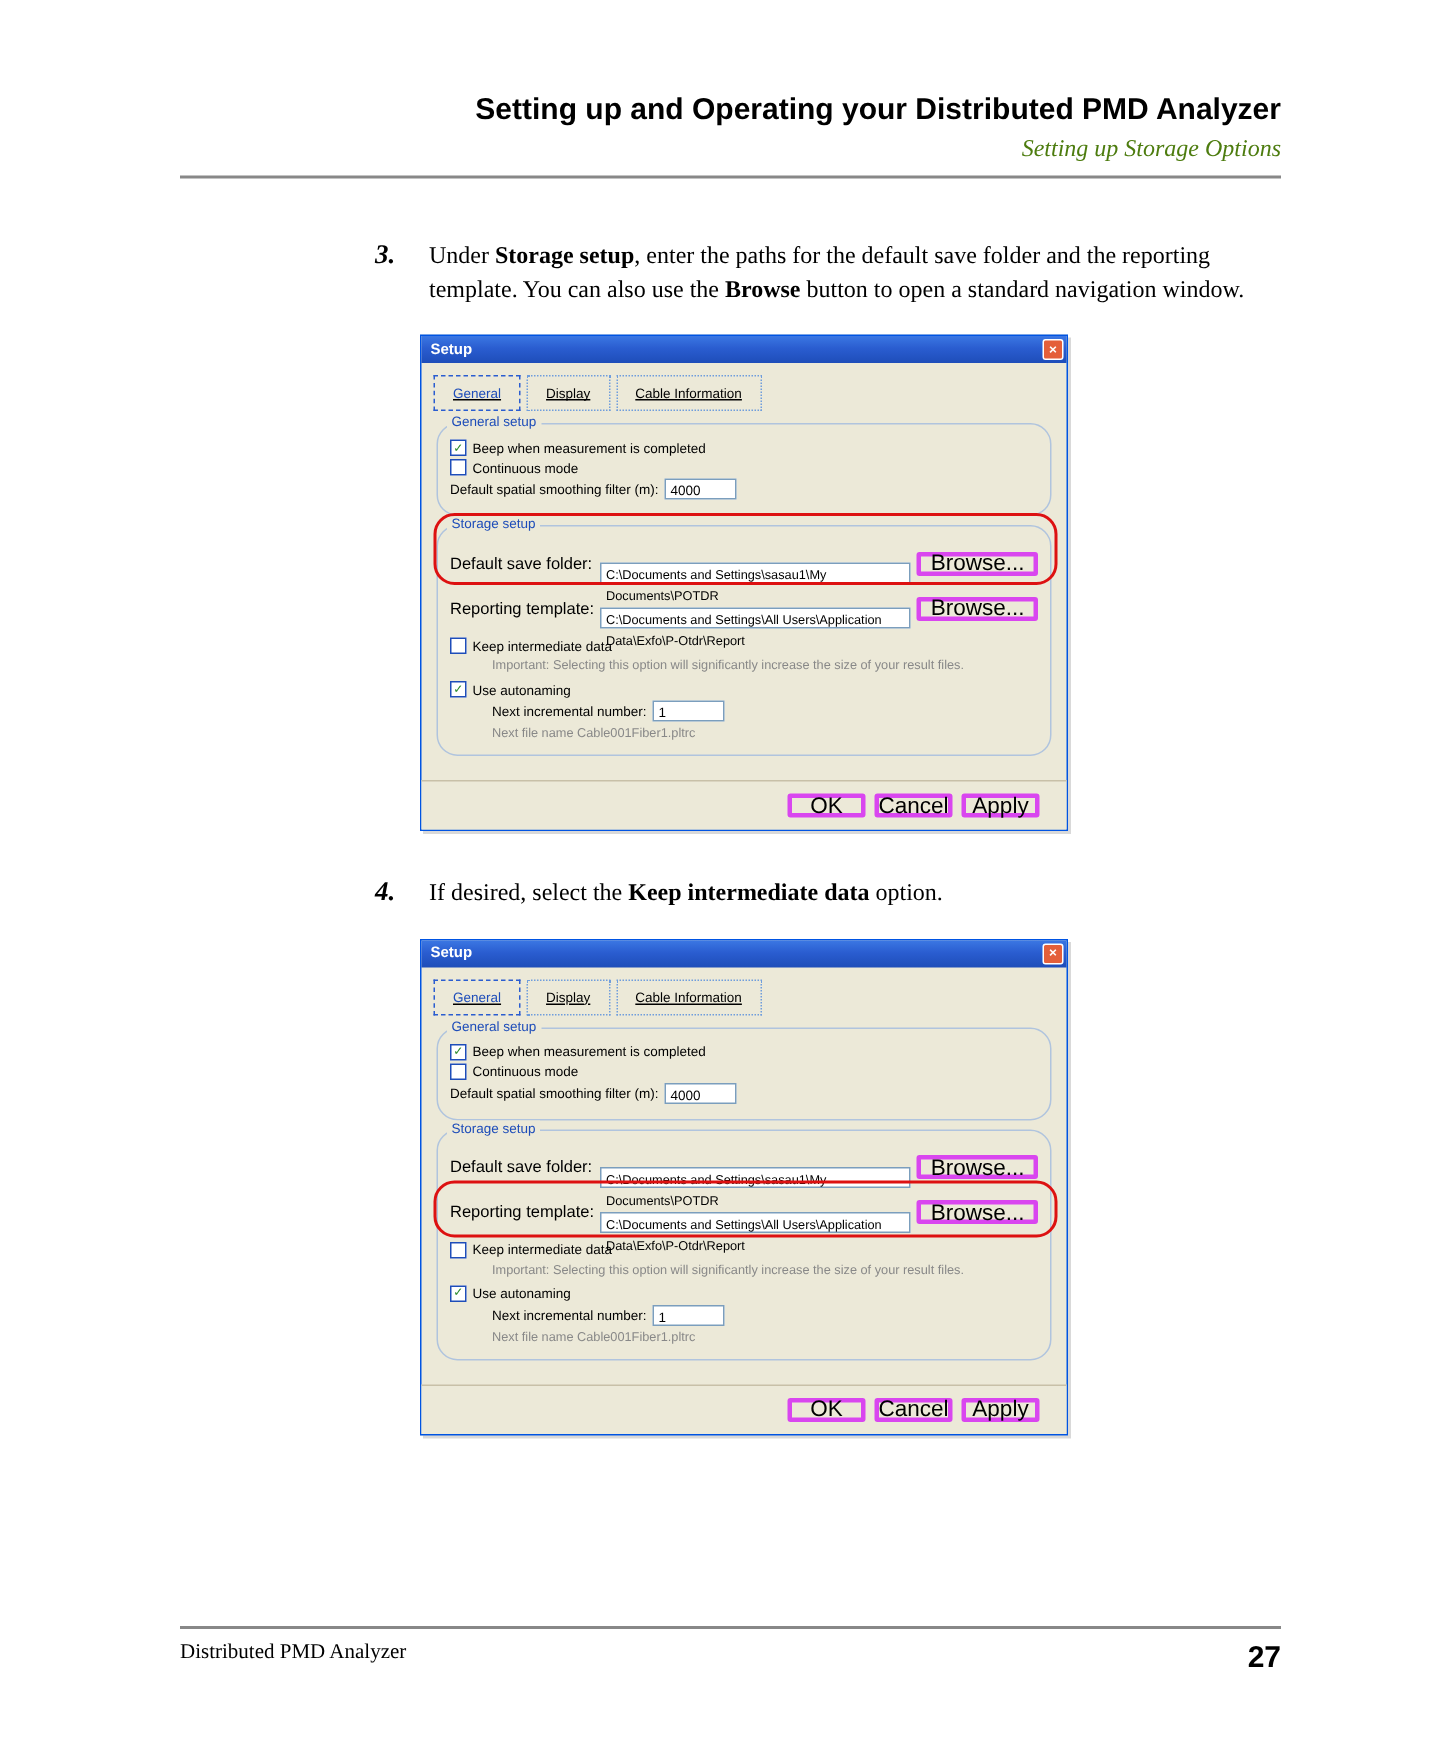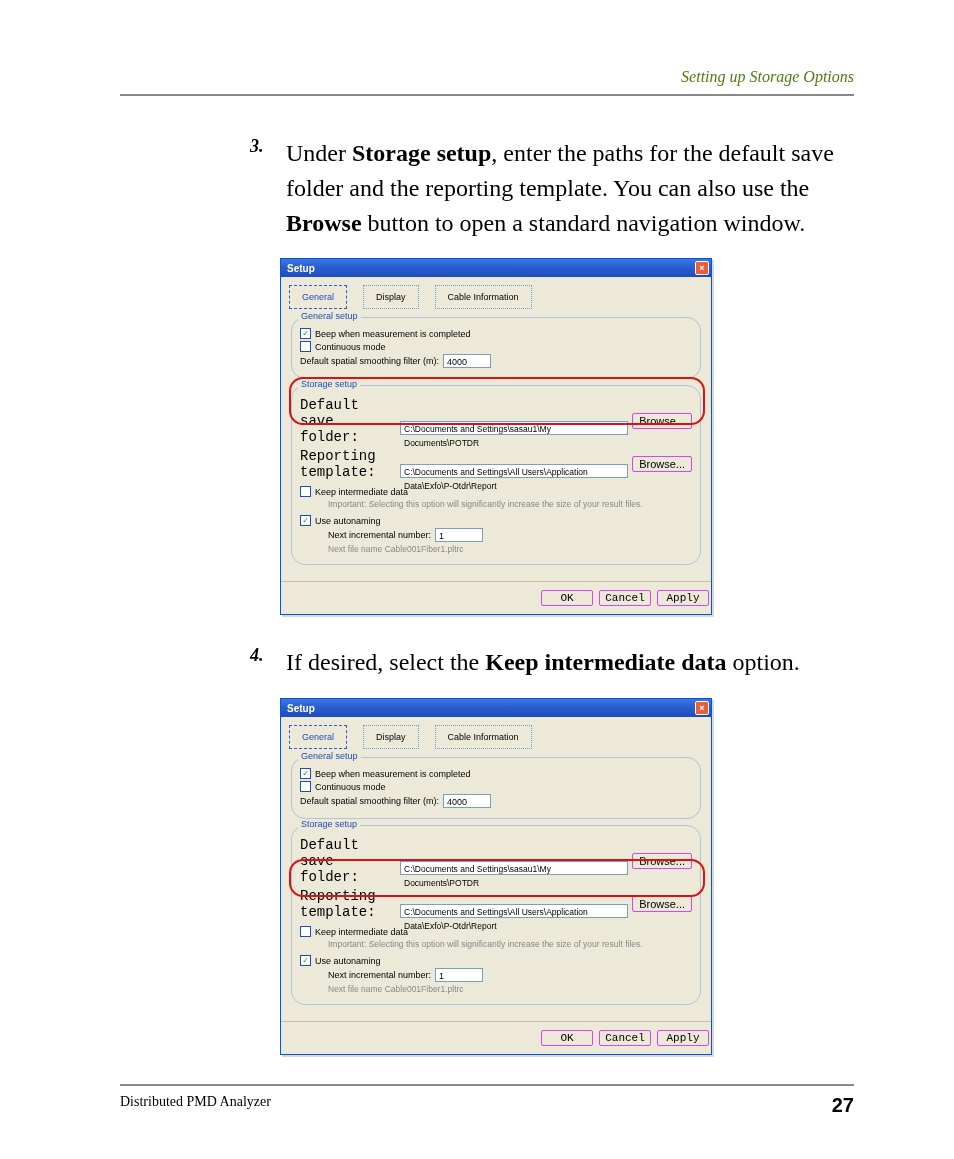--- a/index.html
+++ b/index.html
@@ -15,21 +15,21 @@
     position: absolute;
     top: 0; left: 0; right: 0; bottom: 0;
     padding: 62px 100px 40px 120px;
   }
   .hdr { text-align: right; }
   .hdr-title { font-weight: 700; font-size: 20px; font-family: Arial, sans-serif; }
   .hdr-sub { font-style: italic; font-size: 16px; margin-top: 6px; color: #4d7c0f; }
   .hdr-rule { height: 2px; background: #888; margin-top: 8px; }
   .step { display: flex; gap: 16px; margin-top: 40px; margin-left: 130px; }
   .step-num { font-weight: 700; font-style: italic; font-size: 18px; flex: 0 0 20px; }
-  .step-body { font-size: 24px; line-height: 1.45; }
+  .step-body { font-size: 16px; line-height: 1.45; }
   .step-body b { font-weight: 700; }
   .shot-wrap { margin: 18px 0 0 160px; }
   .footer {
     position: absolute; bottom: 42px; left: 120px; right: 100px;
     display: flex; justify-content: space-between;
     border-top: 2px solid #888; padding-top: 8px;
     font-size: 14px;
   }
   .footer .pn { font-weight: 700; font-family: Arial, sans-serif; font-size: 20px; }
 
@@ -52,21 +52,21 @@
   .titlebar .t { color: #fff; font-weight: 700; font-size: 10px; }
   .closebtn {
     width: 14px; height: 14px;
     background: #e45f3a;
     border: 1px solid #fff;
     display: flex; align-items: center; justify-content: center;
     color: #fff; font-size: 9px; font-weight: 700;
     border-radius: 2px;
     line-height: 1;
   }
-  .tabbar { display: flex; padding: 8px 8px 0 8px; gap: 16px; }
+  .tabbar { display: flex; padding: 8px 8px 0 8px; gap: 4px; text-decoration: underline; }
   .tab {
     border: 1px dotted #6f9ddc;
     padding: 6px 12px;
     font-size: 9px;
     background: #ece9d8;
     color: #000;
   }
   .tab.active { border: 1px dashed #2a5dd0; color: #1e4db9; font-weight: 400; }
   .panel { padding: 8px 10px 10px 10px; }
 
@@ -95,55 +95,55 @@
   .fldlabel { font-size: 9px; }
   .textin {
     border: 1px solid #7b9ebd;
     background: #fff;
     height: 14px;
     font-size: 9px;
     padding: 0 3px;
     line-height: 14px;
   }
   .btn {
-    border: 1px solid #d946ef;
+    border: 3px solid #d946ef;
     background: #ece9d8;
     height: 16px;
-    font-size: 11px;
+    font-size: 15px;
     padding: 0 6px;
     display: inline-flex; align-items: center;
     border-radius: 2px;
   }
   .pathrow { display: flex; align-items: center; gap: 4px; margin: 3px 0; }
-  .pathrow .lab { width: 96px; font-size: 14px; font-family: Liberation Mono, monospace; }
+  .pathrow .lab { width: 96px; font-size: 11px; }
   .pathrow .textin { flex: 1; font-size: 8.5px; margin-top: 13px; }
   .greytext { color: #888; font-size: 8.5px; }
   .indent { margin-left: 28px; }
   .dlg-footer {
     border-top: 1px solid #c8c0a8;
-    padding: 8px 2px;
+    padding: 8px 18px;
     display: flex; justify-content: flex-end; gap: 6px;
     background: #ece9d8;
-    font-family: Liberation Mono, monospace;
   }
   .dlg-footer .btn { width: 52px; justify-content: center; }
 
   .highlight-red {
     position: absolute;
     border: 2px solid #d11;
     border-radius: 14px;
     pointer-events: none;
   }
 </style>
 </head>
 <body>
 
 <div class="page">
 
   <div class="hdr">
+    <div class="hdr-title">Setting up and Operating your Distributed PMD Analyzer</div>
     <div class="hdr-sub">Setting up Storage Options</div>
     <div class="hdr-rule"></div>
   </div>
 
   <div class="step">
     <div class="step-num">3.</div>
     <div class="step-body">
       <span>Under </span><b>Storage setup</b><span>, enter the paths for the default save folder and the reporting template. You can also use the </span><b>Browse</b><span> button to open a standard navigation window.</span>
     </div>
   </div>

